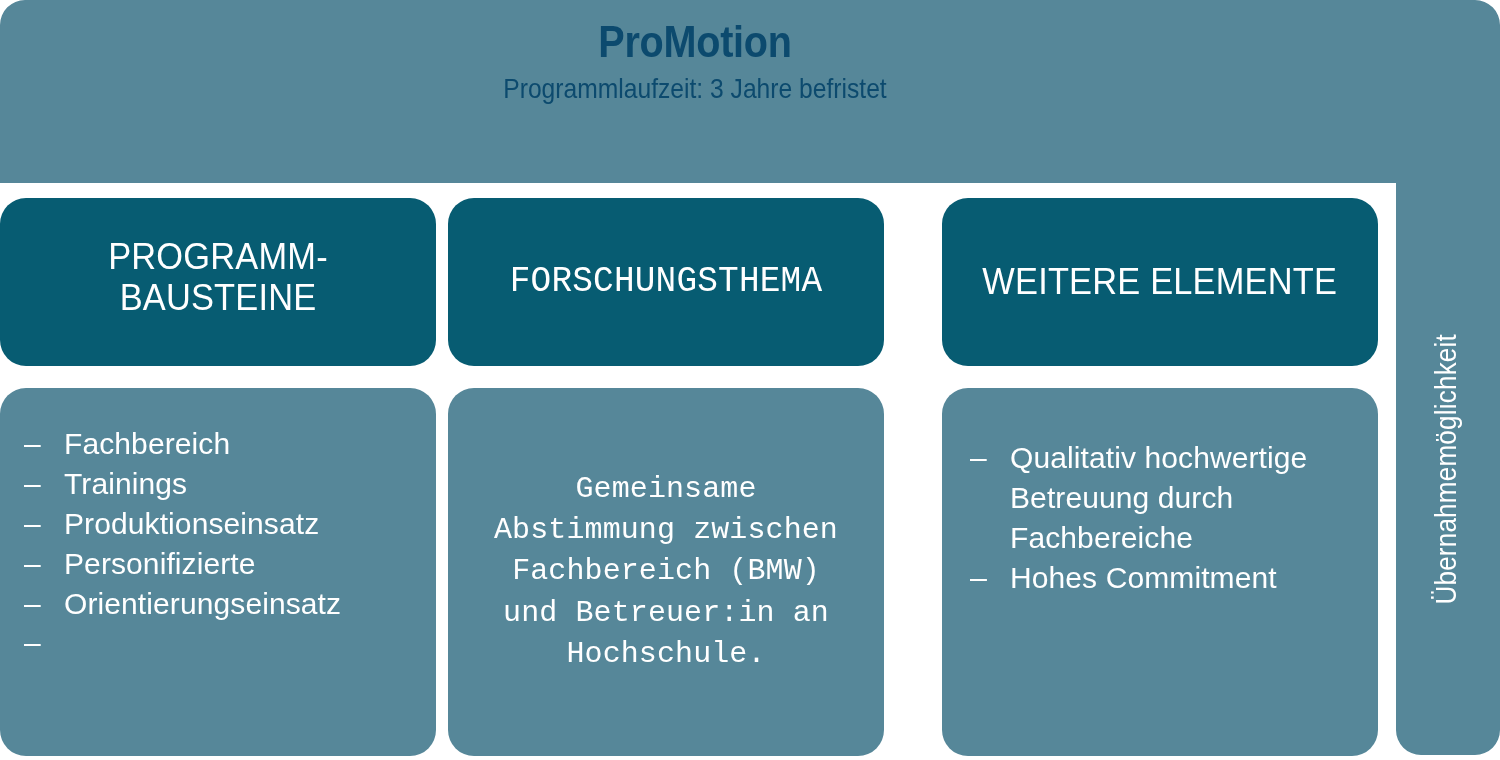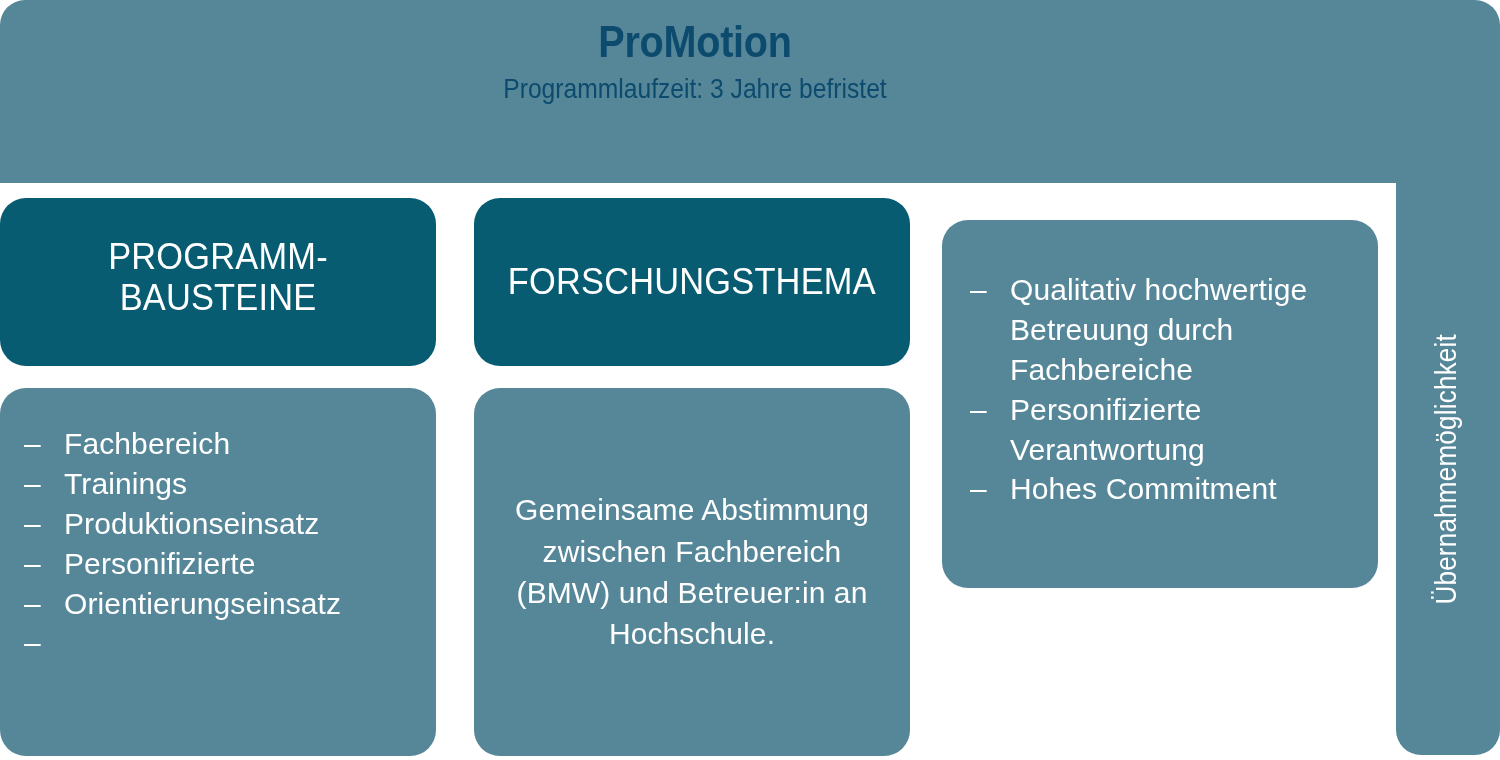--- a/index.html
+++ b/index.html
@@ -73,21 +73,21 @@
     white-space: nowrap;
     letter-spacing: 0.2px;
   }
 
   
   .col {
     position: absolute;
     top: 198px;
   }
   .col-1 { left: 0px;    width: 436px; }
-  .col-2 { left: 474px;  width: 436px; }
+  .col-2 { left: 448px;  width: 436px; font-family: Liberation Mono, monospace; }
   .col-3 { left: 942px;  width: 436px; }
 
   .cap {
     height: 168px;
     border-radius: 26px;
     background: #075C72;
     color: #ffffff;
     display: flex;
     justify-content: center;
     box-sizing: border-box;
@@ -199,20 +199,23 @@
 <div class="col col-2">
   <div class="cap align-center">
     <div class="cap-inner">FORSCHUNGSTHEMA</div>
   </div>
   <div class="body pad-para align-center">
     <div class="para">Gemeinsame Abstimmung zwischen Fachbereich (BMW) und Betreuer:in an Hochschule.</div>
   </div>
 </div>
 
 <div class="col col-3">
+  <div class="cap align-center">
+    <div class="cap-inner">WEITERE ELEMENTE</div>
+  </div>
   <div class="body pad-list-3">
     <ul class="items">
       <li><span class="dash">–</span><span>Qualitativ hochwertige Betreuung durch Fachbereiche</span></li>
-      <li><span class="dash">–</span><span>Personifizierte Verantwortung</span></li>
+      <li><span class="dash">–</span></li>
       <li><span class="dash">–</span><span>Hohes Commitment</span></li>
     </ul>
   </div>
 </div>
 
 </body></html>

